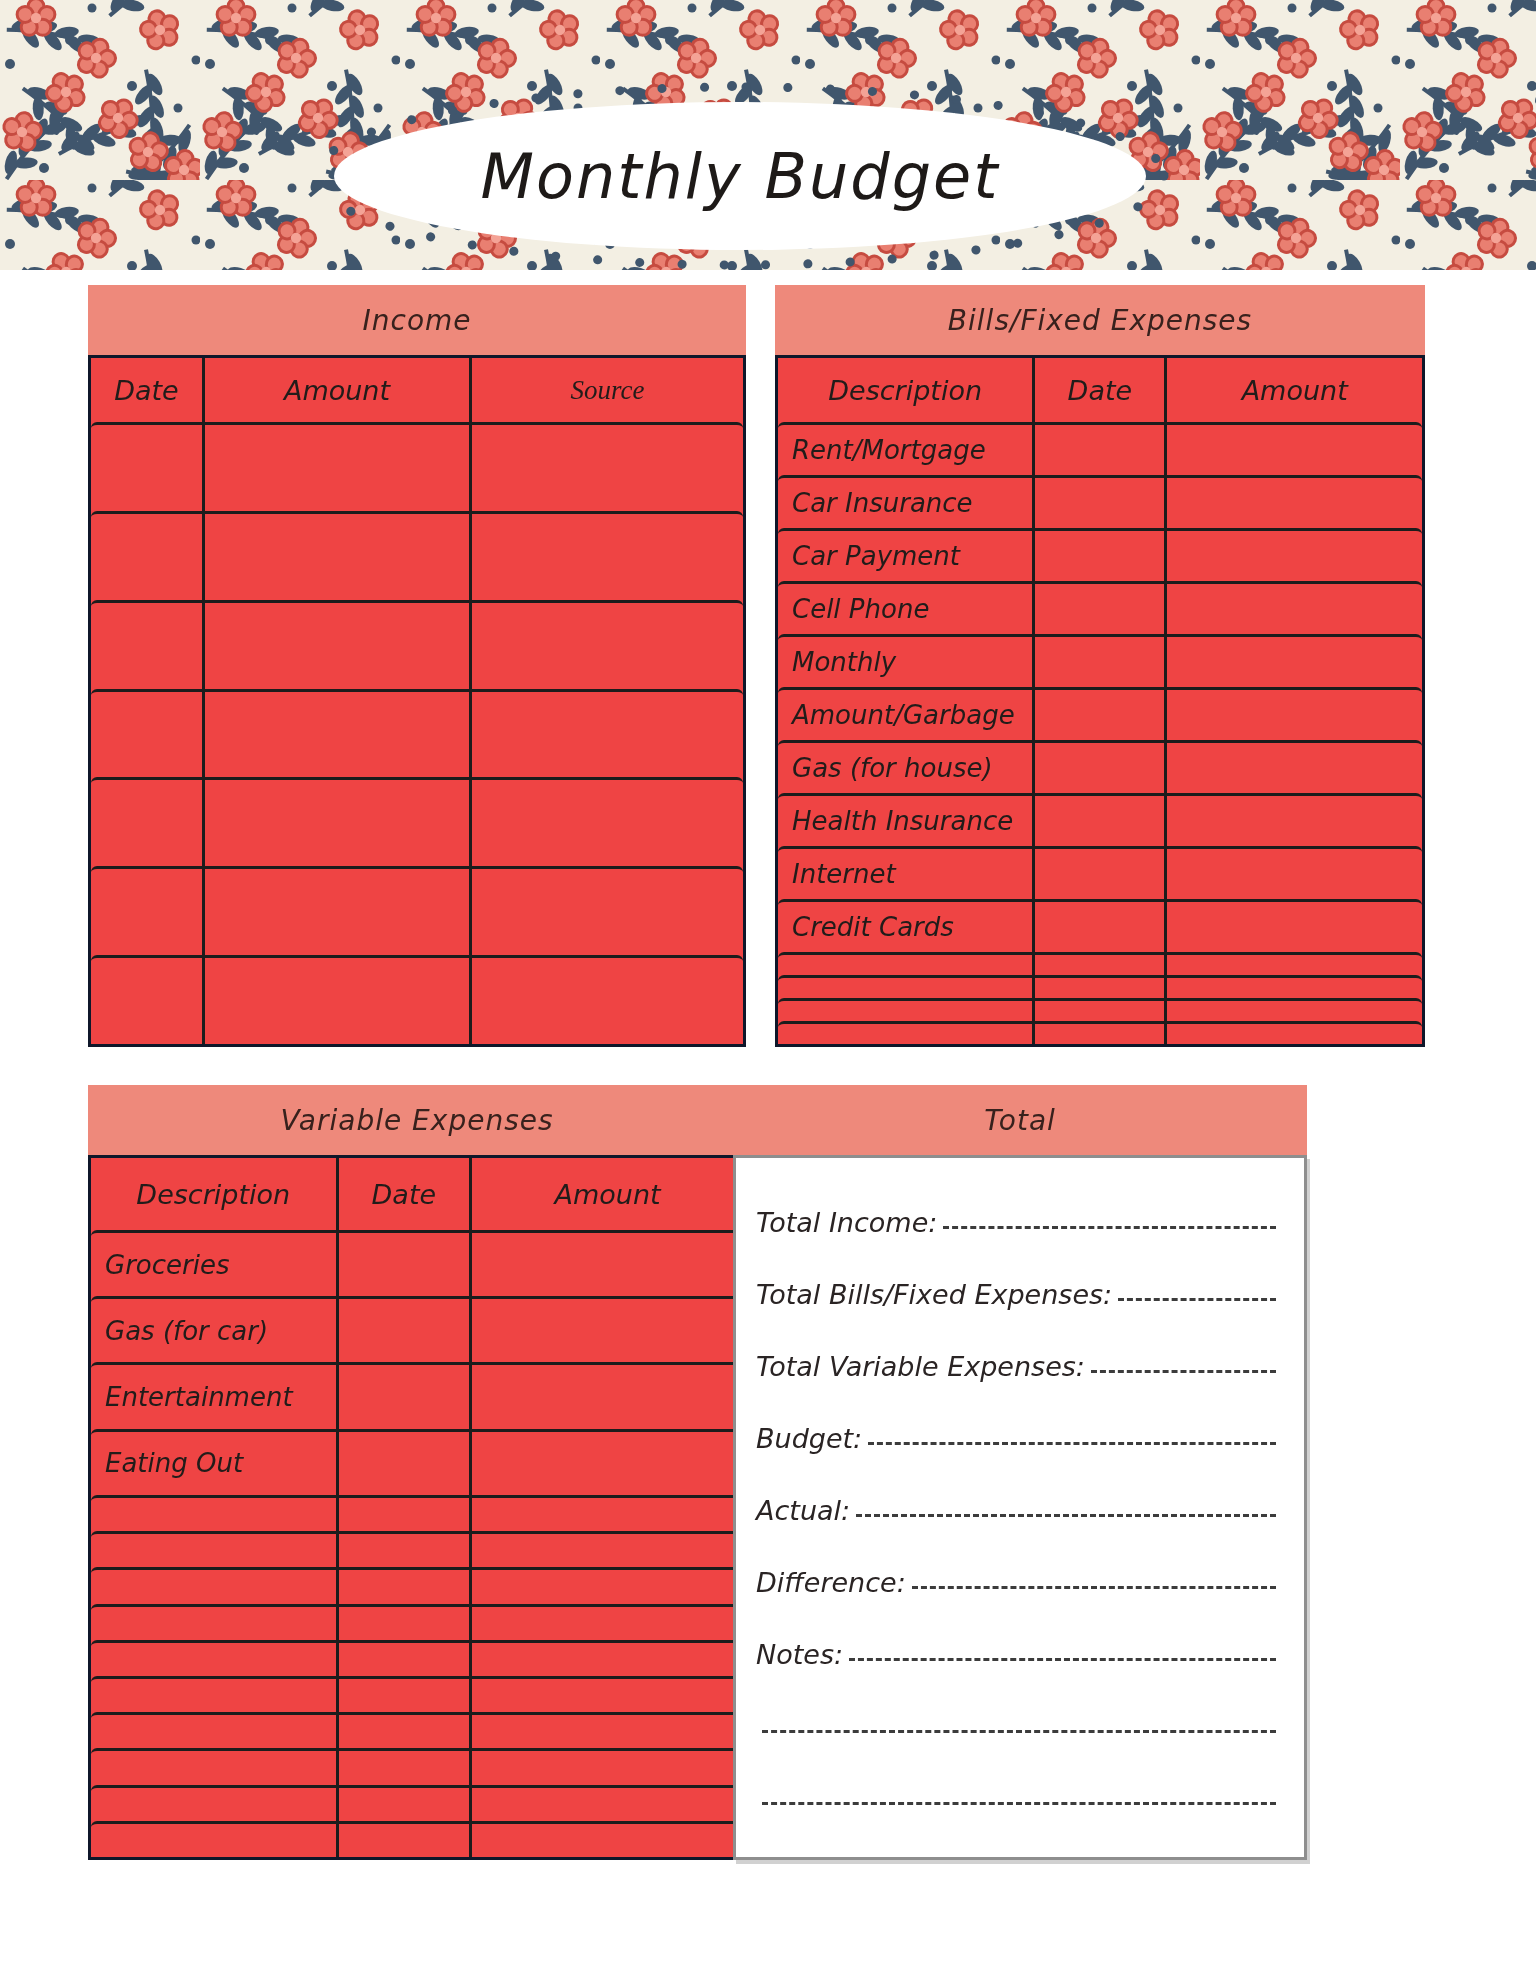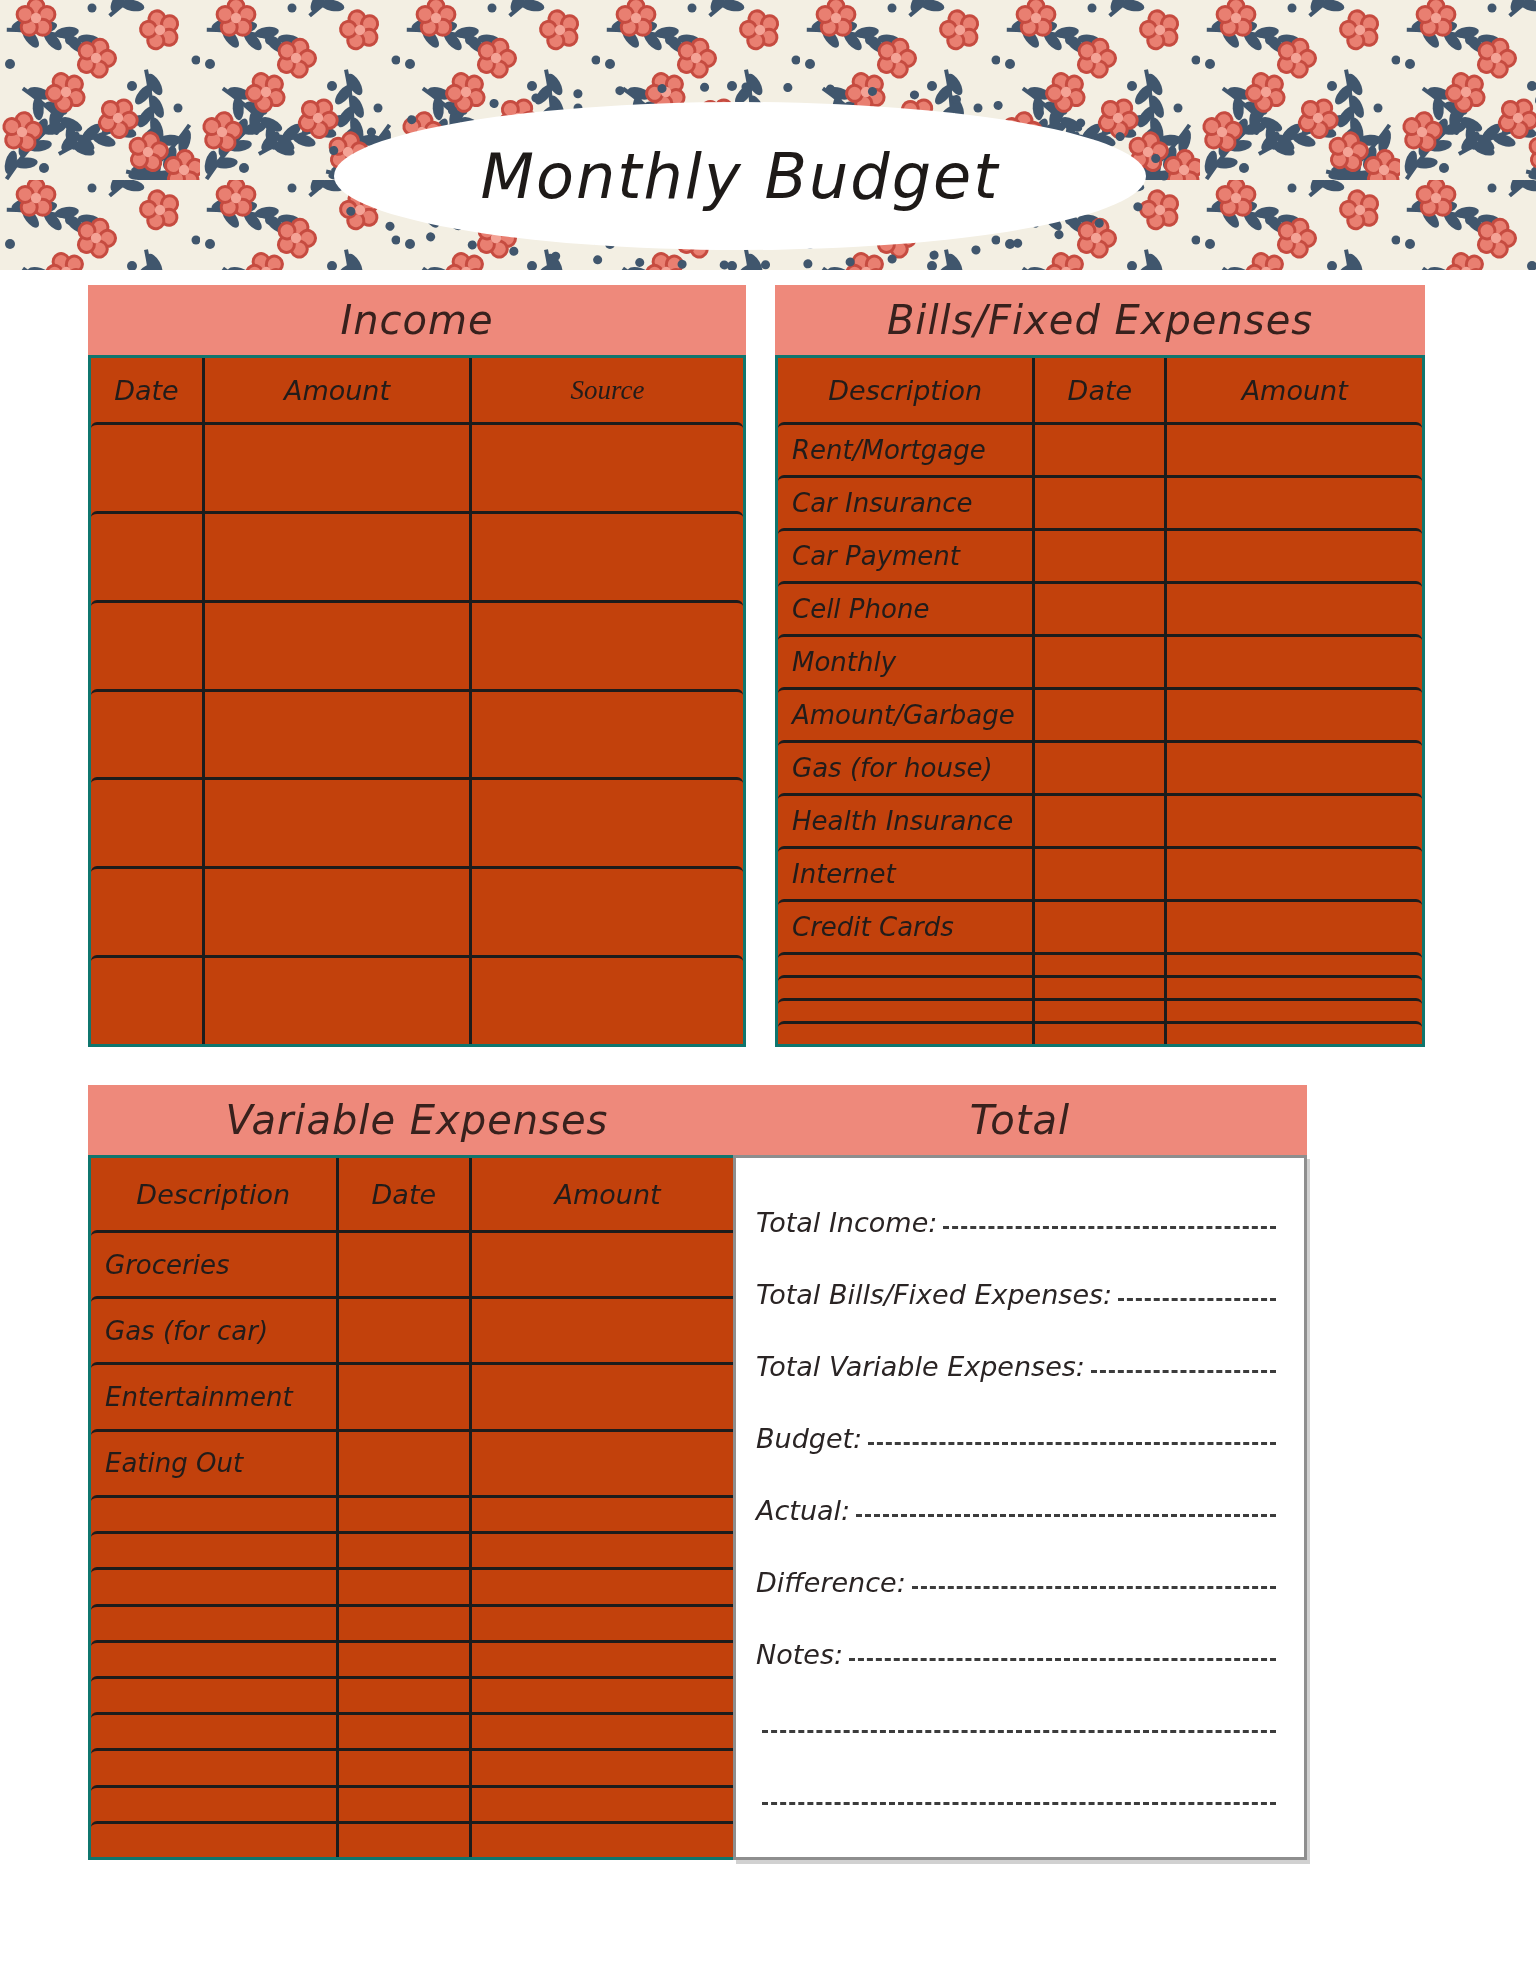--- a/index.html
+++ b/index.html
@@ -18,26 +18,26 @@
   }
   
   .section{position:absolute;}
   #sec-income{left:88px;top:285px;width:658px;}
   #sec-bills{left:775px;top:285px;width:650px;}
   #sec-variable{left:88px;top:1085px;width:658px;}
   #sec-total{left:733px;top:1085px;width:574px;}
   .bar{
     height:70px;background:#ee897b;
     display:flex;align-items:center;justify-content:center;
-    font-size:40px;font-style:italic;color:#38211d;letter-spacing:1px;
+    font-size:28px;font-style:italic;color:#38211d;letter-spacing:1px;
   }
   
   .gtable{
     display:flex;flex-direction:column;box-sizing:border-box;
-    border:3px solid #0f766e;background:#c2410c;
+    border:3px solid #0f172a;background:#ef4444;
   }
   .trow{display:flex;flex:1 1 auto;min-height:0;}
   .trow + .trow{border-top:3px solid #1c1c1c;border-radius:6px;}
   .thead{flex:0 0 auto;}
   .tcell{
     box-sizing:border-box;display:flex;align-items:center;justify-content:center;
     min-width:0;
   }
   .tcell + .tcell{border-left:3px solid #1c1c1c;}
   .hcell{font-size:27px;font-style:italic;color:#221c1a;}

